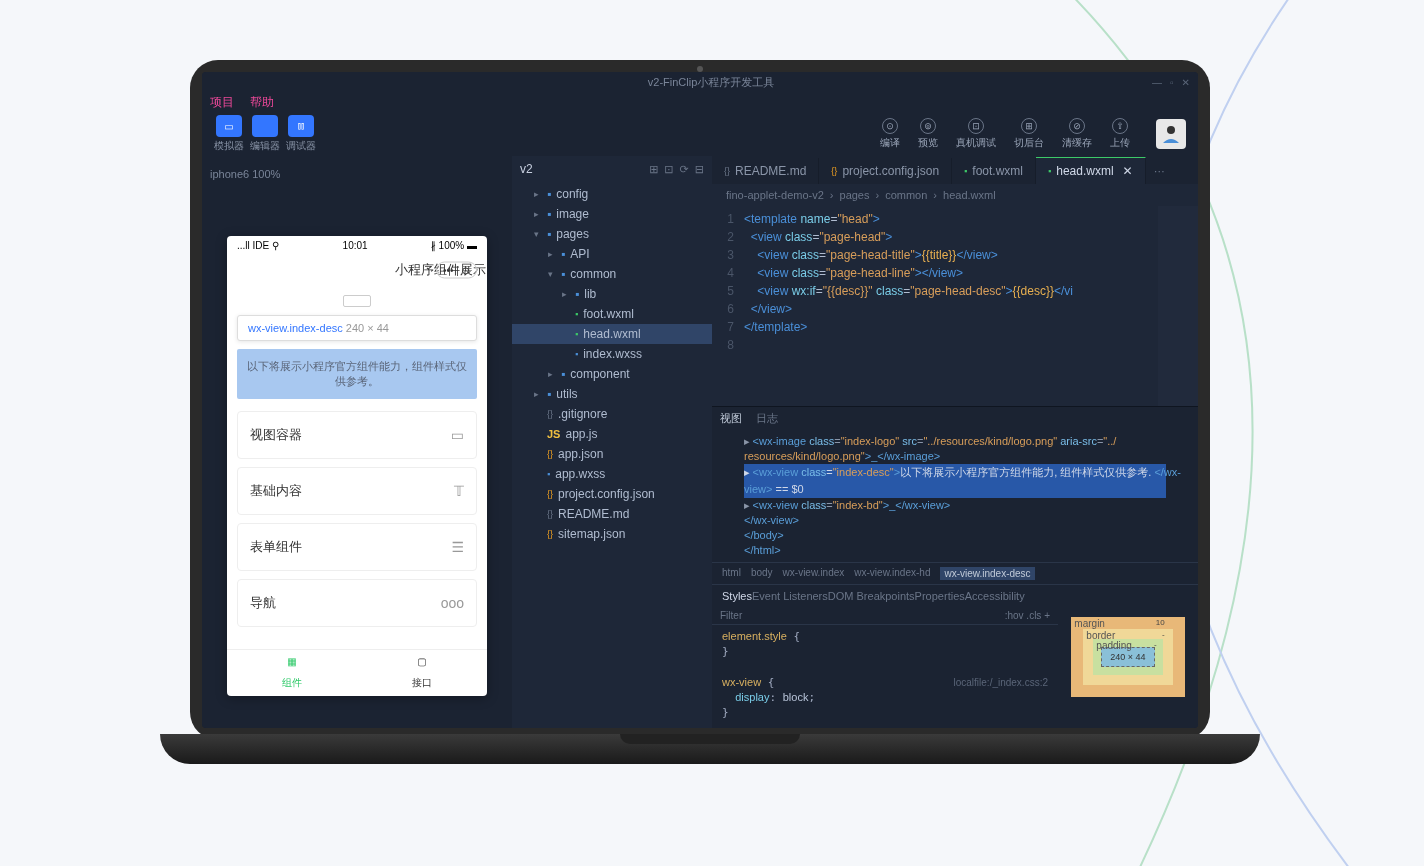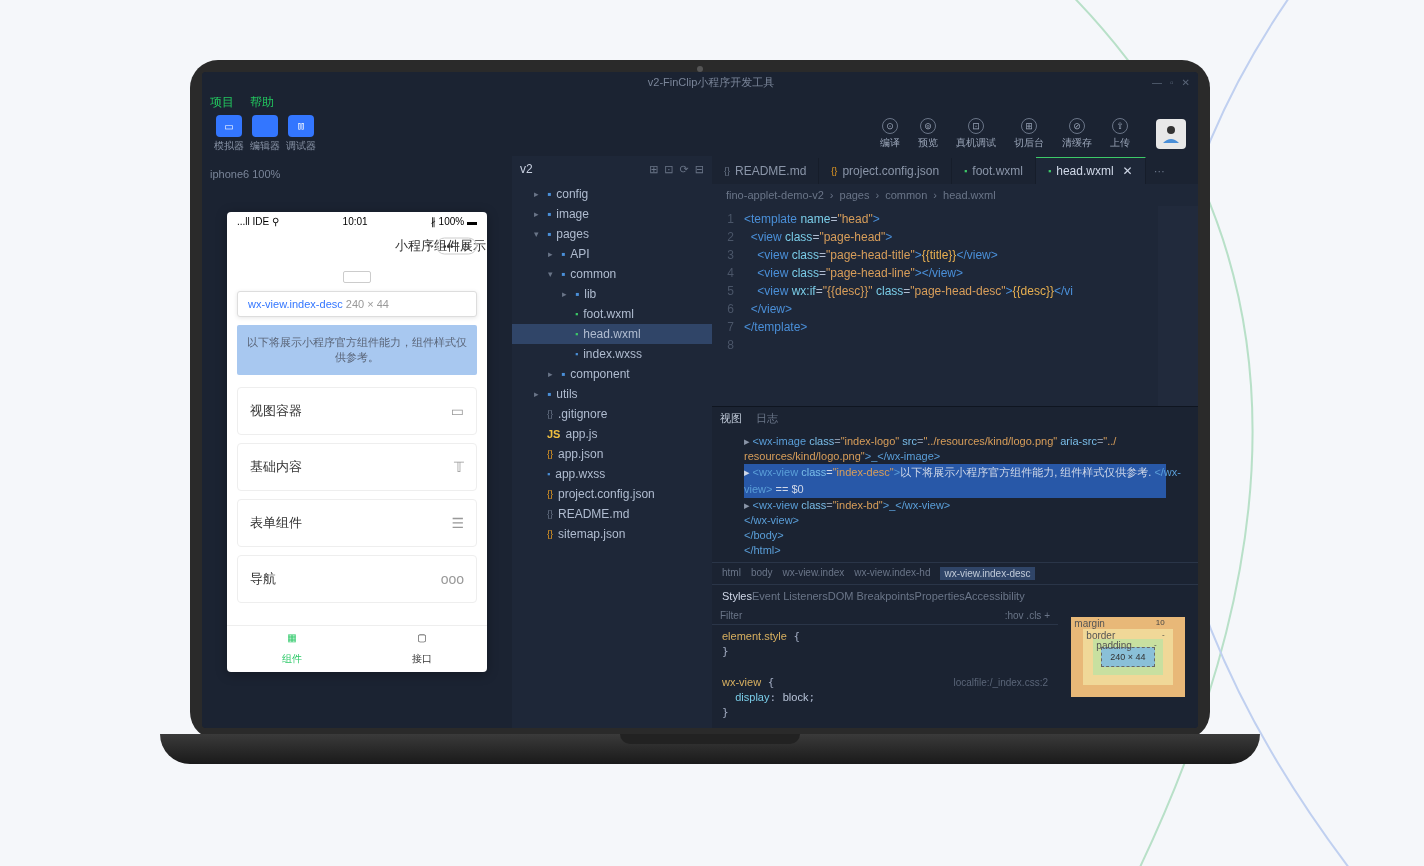--- a/index.html
+++ b/index.html
@@ -7,34 +7,34 @@
 .bg-curve{position:absolute;top:0;right:0;width:500px;height:866px;pointer-events:none}
 .laptop{position:absolute;left:160px;top:60px;width:1080px;height:720px}
 .laptop-screen{width:1020px;height:680px;margin:0 auto;background:#2a2a2a;border-radius:28px;padding:12px;position:relative}
 .laptop-screen::before{content:"";position:absolute;top:6px;left:50%;transform:translateX(-50%);width:6px;height:6px;background:#555;border-radius:50%}
 .laptop-base{width:1100px;height:30px;background:linear-gradient(#3a3a3a,#1a1a1a);margin:-6px auto 0;border-radius:0 0 40px 40px;position:relative}
 .laptop-base::before{content:"";position:absolute;top:0;left:50%;transform:translateX(-50%);width:180px;height:10px;background:#222;border-radius:0 0 10px 10px}
 .app{width:996px;height:656px;background:#1b2332;border-radius:4px;overflow:hidden;display:flex;flex-direction:column;font-size:11px;color:#9aa5b8}
 .titlebar{height:20px;display:flex;align-items:center;padding:0 8px;background:#1b2332}
 .titlebar-title{flex:1;text-align:center;font-size:11px;color:#7a8599}
 .window-controls{display:flex;gap:8px;font-size:10px;color:#5a6578}
-.menubar{height:20px;display:flex;align-items:center;padding:0 8px;gap:16px;color:#22c55e;font-size:12px}
+.menubar{height:20px;display:flex;align-items:center;padding:0 8px;gap:16px;color:#ec4899;font-size:12px}
 .toolbar{height:44px;display:flex;align-items:center;padding:0 12px;justify-content:space-between}
 .toolbar-left{display:flex;gap:6px}
 .mode-btn{background:#3376ff;color:#fff;border:none;width:26px;height:22px;border-radius:4px;font-size:10px;display:flex;align-items:center;justify-content:center}
 .mode-group{display:flex;flex-direction:column;align-items:center;gap:2px}
 .mode-label{font-size:10px;color:#8a95a8}
 .toolbar-right{display:flex;gap:18px;align-items:center}
 .tool-item{display:flex;flex-direction:column;align-items:center;gap:2px;font-size:10px;color:#9aa5b8}
 .tool-icon{width:16px;height:16px;border:1px solid #6a7588;border-radius:50%;display:flex;align-items:center;justify-content:center;font-size:9px}
 .avatar{width:30px;height:30px;background:#e8e8e8;border-radius:4px;margin-left:8px;display:flex;align-items:center;justify-content:center}
 .main{flex:1;display:flex;overflow:hidden}
 .simulator-pane{width:310px;background:#1b2332;padding:8px;display:flex;flex-direction:column}
 .sim-header{font-size:11px;color:#7a8599;padding:4px 0}
-.phone{width:260px;height:460px;background:#fff;margin:28px auto 0;border-radius:4px;color:#333;position:relative;box-shadow:0 2px 12px rgba(0,0,0,0.3)}
+.phone{width:260px;height:460px;background:#fff;margin:52px auto 0;border-radius:4px;color:#333;position:relative;box-shadow:0 2px 12px rgba(0,0,0,0.3)}
 .phone-status{display:flex;justify-content:space-between;align-items:center;padding:4px 10px;font-size:10px;color:#000}
 .phone-title{text-align:right;font-size:13px;font-weight:500;padding:6px 1px;position:relative}
 .phone-dots{position:absolute;right:10px;top:50%;transform:translateY(-50%);display:flex;gap:4px;align-items:center}
 .dots-btn{border:1px solid #ccc;border-radius:12px;padding:2px 6px;font-size:10px;display:flex;align-items:center;gap:4px}
 .phone-content{padding:10px}
 .inspector-tip{background:#fff;border:1px solid #ddd;border-radius:3px;padding:6px 10px;font-size:11px;margin-bottom:8px;position:relative;box-shadow:0 1px 4px rgba(0,0,0,0.1)}
 .tip-element{color:#3376ff}
 .tip-dims{color:#999}
 .highlight-box{background:#a8c8f0;padding:10px;font-size:11px;color:#5a6578;text-align:center;border-radius:2px;margin-bottom:12px}
 .list-item{background:#fff;border:1px solid #eee;border-radius:4px;padding:14px 12px;margin-bottom:8px;display:flex;justify-content:space-between;align-items:center;font-size:13px;color:#333}

